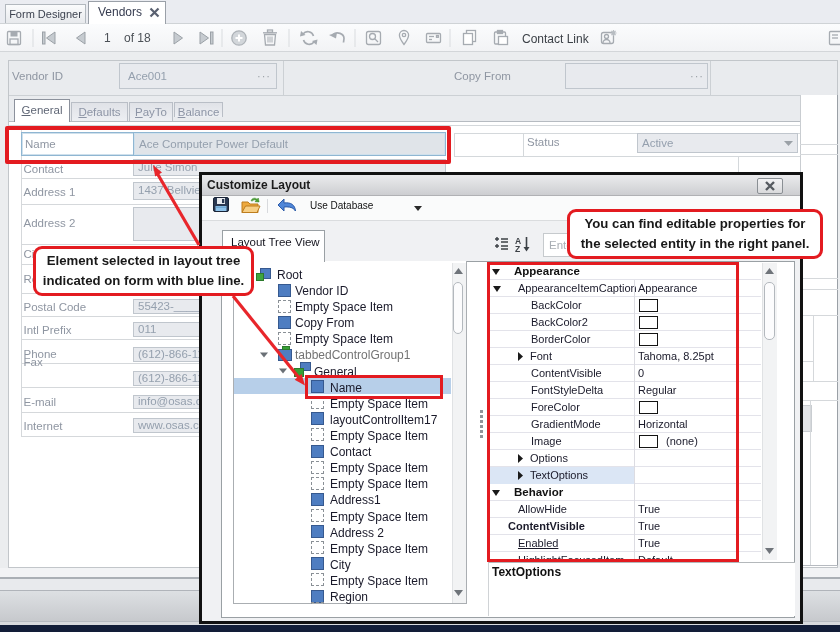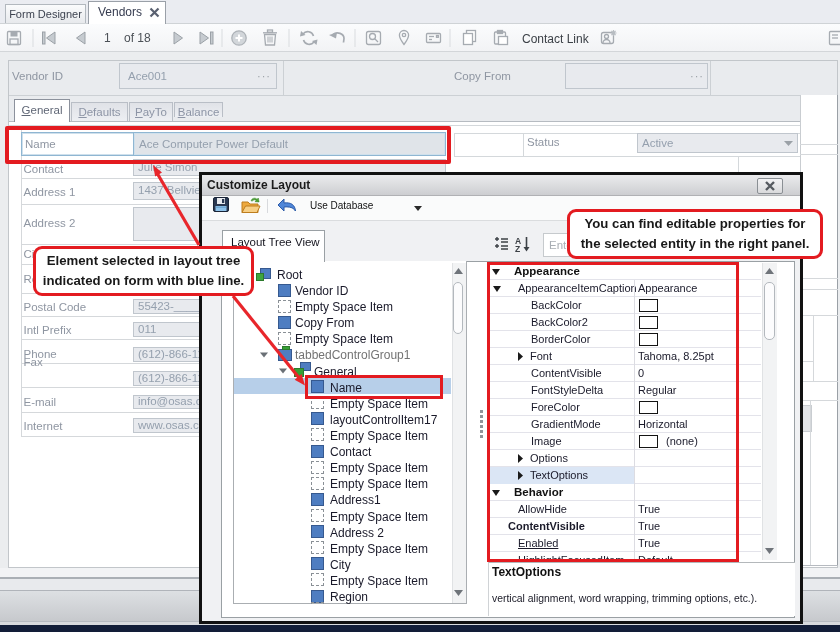--- a/index.html
+++ b/index.html
@@ -408,21 +408,20 @@
 <div class="abs" style="left:560px;top:88px;width:15px;height:297px;background:#f2f3f4;border-left:1px solid #e0e2e4;"></div>
 <svg class="abs" style="left:563px;top:93px;" width="9" height="6">
       <polygon points="4.5,0 9,6 0,6" fill="#6f747a"></polygon>
     </svg>
 <div class="abs" style="left:562px;top:107px;width:11px;height:58px;background:#fcfcfd;border:1px solid #b3b8bd;border-radius:5px;"></div>
 <svg class="abs" style="left:563px;top:373px;" width="9" height="6">
       <polygon points="0,0 9,0 4.5,6" fill="#6f747a"></polygon>
     </svg>
 <div class="abs" style="left:286px;top:387px;width:307px;height:54px;background:#fff;border-top:1px solid #b4b8bb;border-left:1px solid #d0d3d6;"></div>
 <div class="abs" style="left:290px;top:390px;font-size:12px;font-weight:bold;color:#111;">TextOptions</div>
-<div class="abs" style="left:290px;top:418px;font-size:10.4px;color:#20202c;white-space:nowrap;">vertical alignment, word wrapping, trimming options, etc.).</div>
 </div>
 
 <div class="abs" style="left:487px;top:262px;width:252px;height:300px;border:3.5px solid #e31b20;z-index:35;"></div>
 
 <div class="abs" style="left:305px;top:375px;width:138px;height:24px;border:3.5px solid #e31b20;z-index:40;"></div>
 
 <svg class="abs" style="left:0;top:0;z-index:50;pointer-events:none;" width="840" height="632">
   <line x1="199" y1="245" x2="157" y2="173" stroke="#e8262b" stroke-width="3.2"></line>
   <polygon points="153,165 162,172.5 155.2,176.5" fill="#e8262b"></polygon>
   <line x1="233" y1="296" x2="300" y2="379" stroke="#e8262b" stroke-width="3.2"></line>

